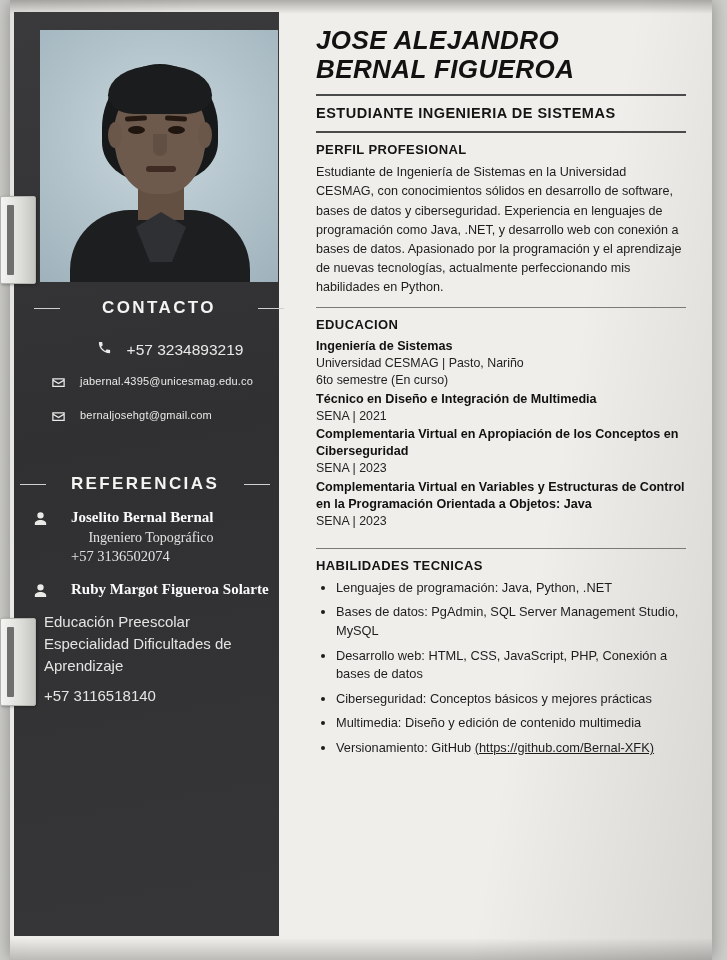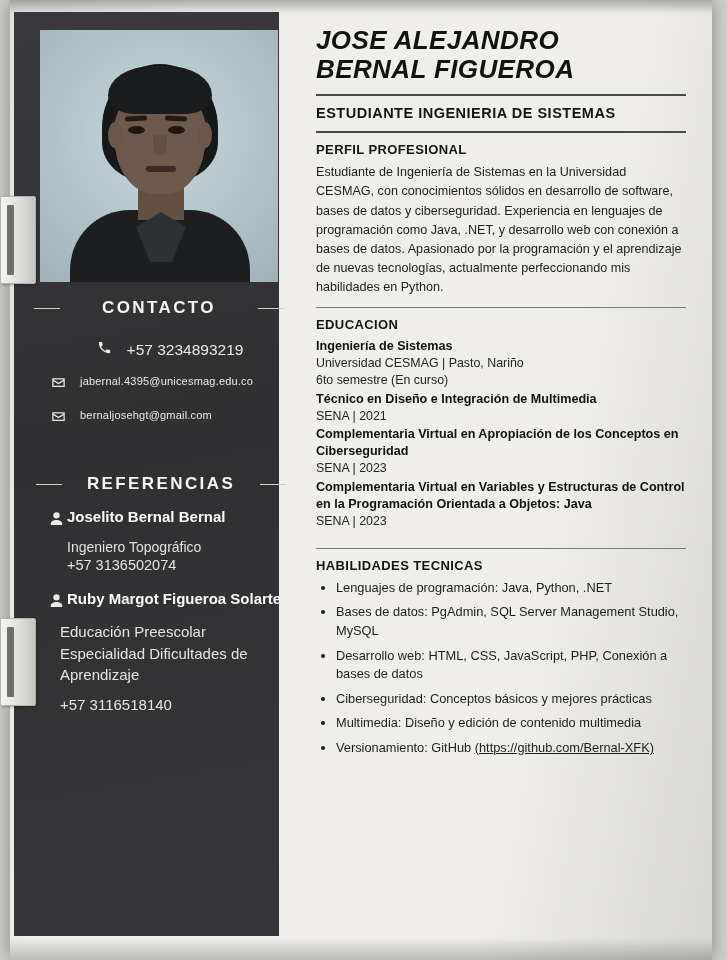--- a/index.html
+++ b/index.html
@@ -160,25 +160,25 @@
     margin: 16px 0 0 20px;
     font-size: 14.5px;
     color: #e9e9e7;
   }
   .contact-row.first { margin-top: 22px; justify-content: center; }
   .contact-row .ico { width: 20px; flex: 0 0 20px; text-align: center; color: #e6e6e4; }
   .contact-row .txt { line-height: 1.25; }
   .contact-row.phone .txt { font-size: 15.5px; }
   .contact-row.mail .txt { font-size: 11px; letter-spacing: .2px; }
 
-  .ref-block { position: absolute; left: 16px; top: 462px; width: 262px; }
-  .ref-item { margin: 14px 0 0 18px; display: flex; gap: 1px; }
+  .ref-block { position: absolute; left: 0; top: 462px; width: 262px; }
+  .ref-item { margin: 14px 0 0 18px; display: flex; gap: 21px; font-family: Liberation Serif, serif; }
   .ref-item .ico { width: 18px; flex: 0 0 18px; padding-top: 2px; }
   .ref-name { font-size: 15px; font-weight: bold; color: #fafafa; line-height: 1.18; }
-  .ref-sub { font-size: 14px; color: #e2e2e0; line-height: 1.3; margin-top: 12px; }
+  .ref-sub { font-size: 14px; color: #e2e2e0; line-height: 1.3; margin-top: 2px; text-align: right; }
   .ref-sub2 { font-size: 14.5px; color: #e2e2e0; line-height: 1.35; }
   .ref-free { margin: 8px 0 0 30px; font-size: 15px; color: #e4e4e2; line-height: 1.45; }
 
   .repo-block { position: absolute; left: 14px; top: 722px; width: 262px; }
   .repo-text { margin: 22px 0 0 0; text-align: center; font-size: 14.5px; line-height: 1.5; color: #e8e8e6; }
   .repo-link { display: block; color: #e8e8e6; text-decoration: underline; }
 
   
   .clip {
     position: absolute;

